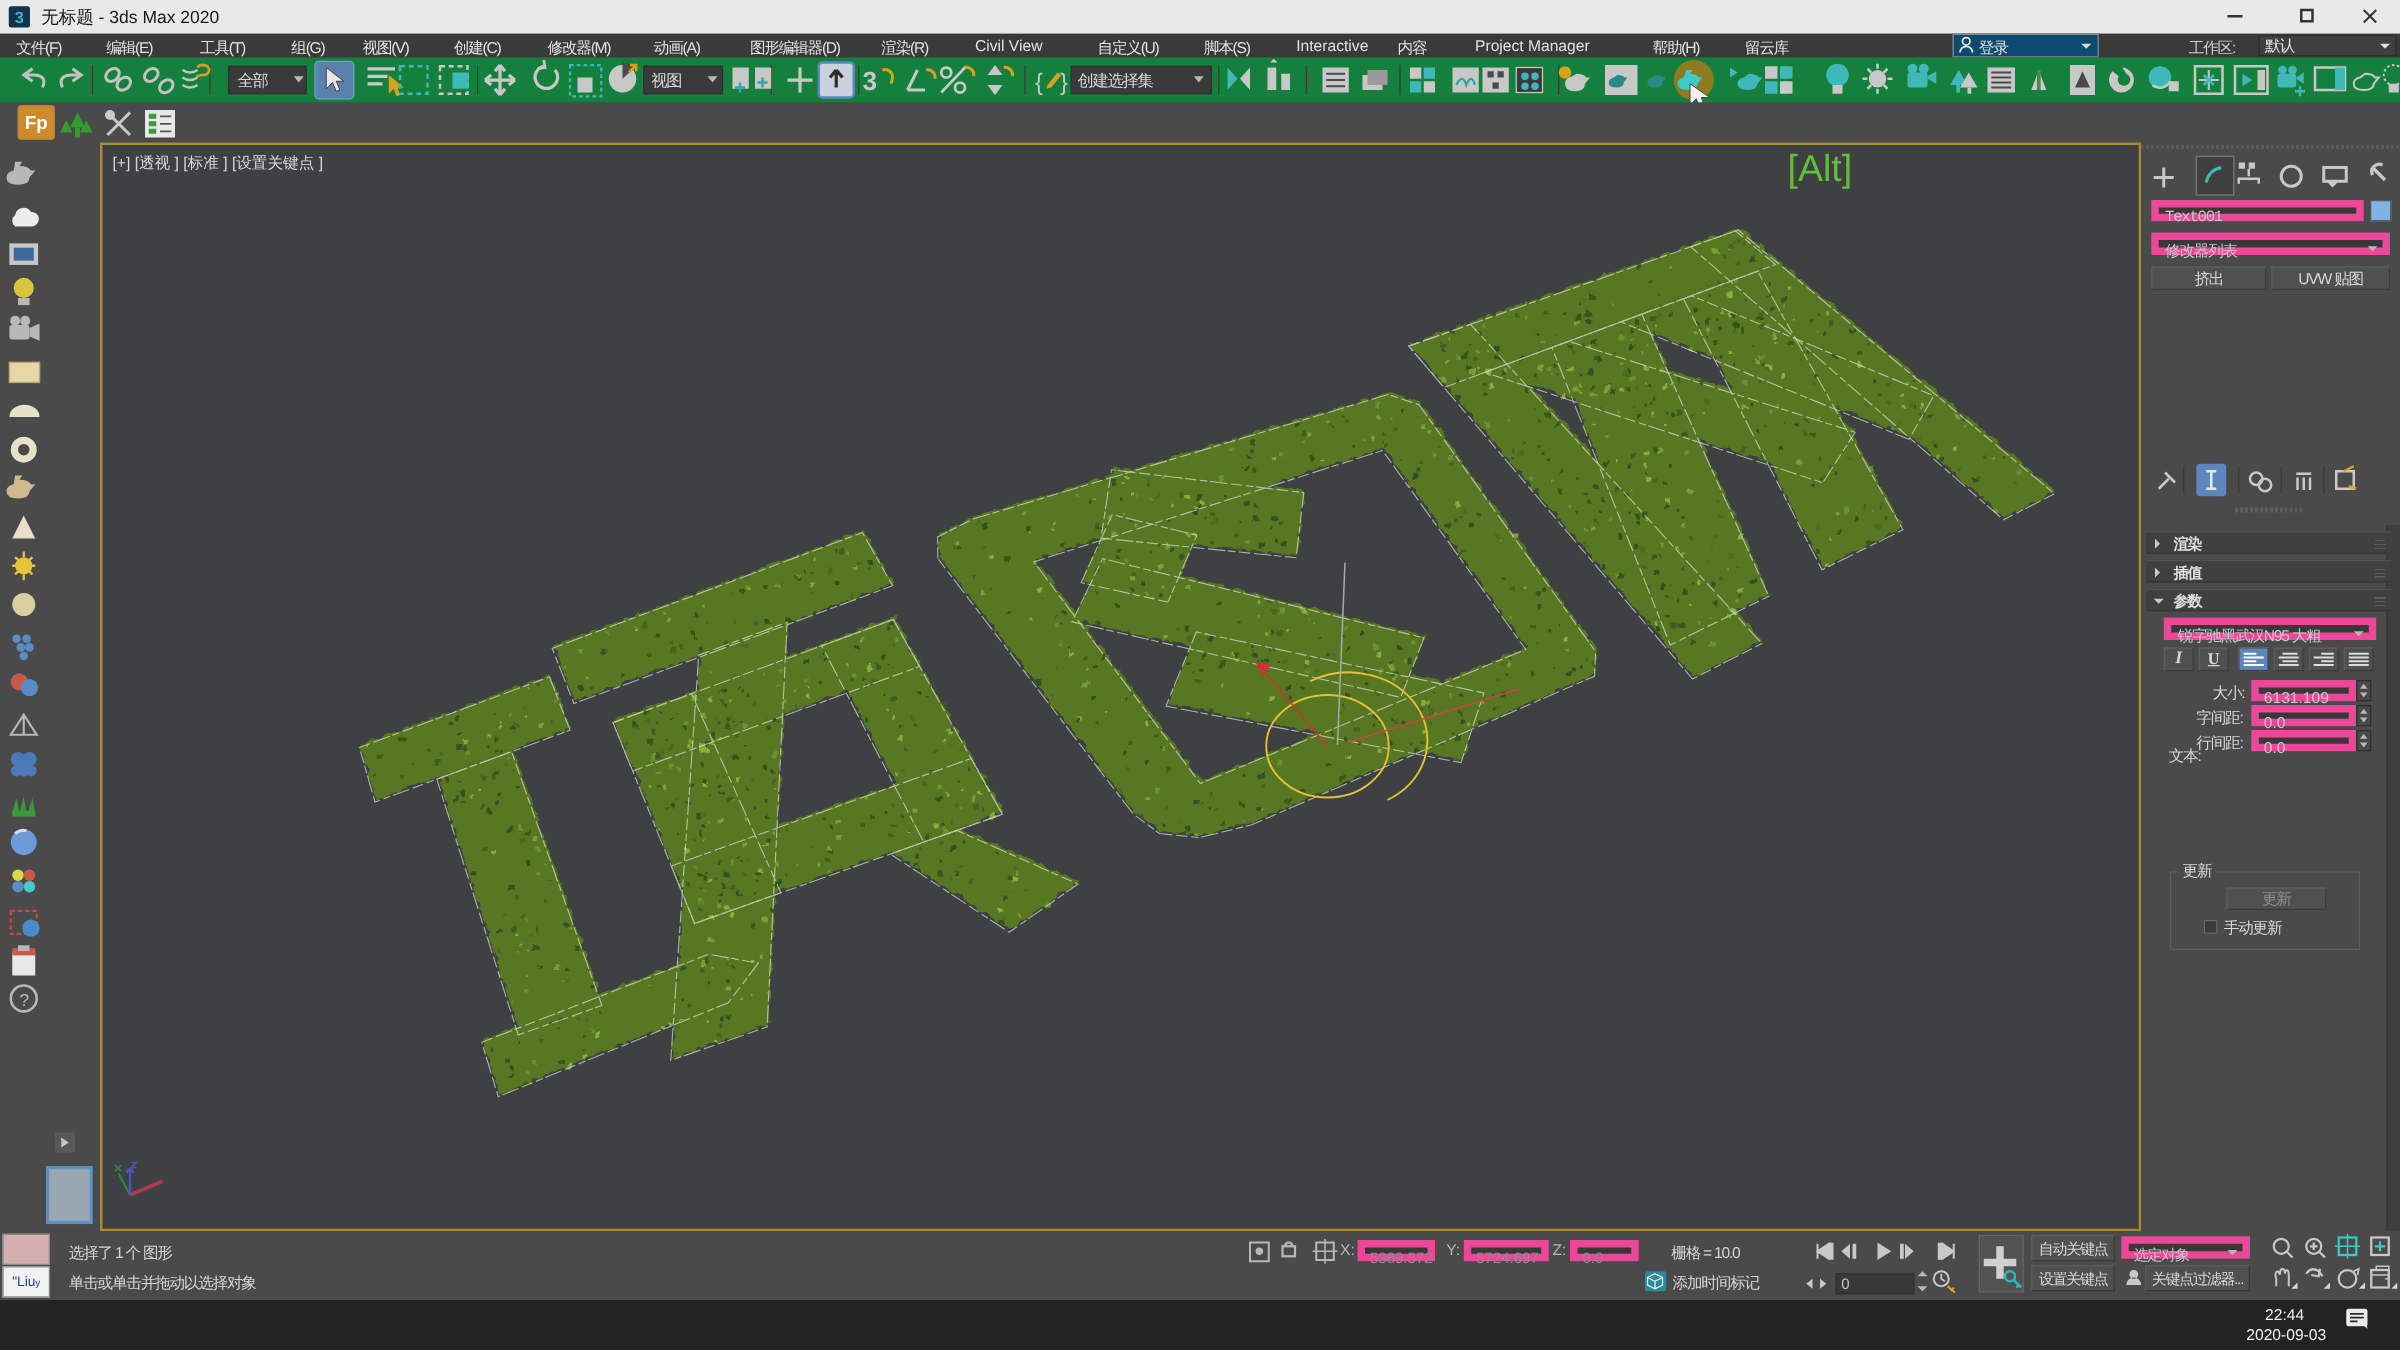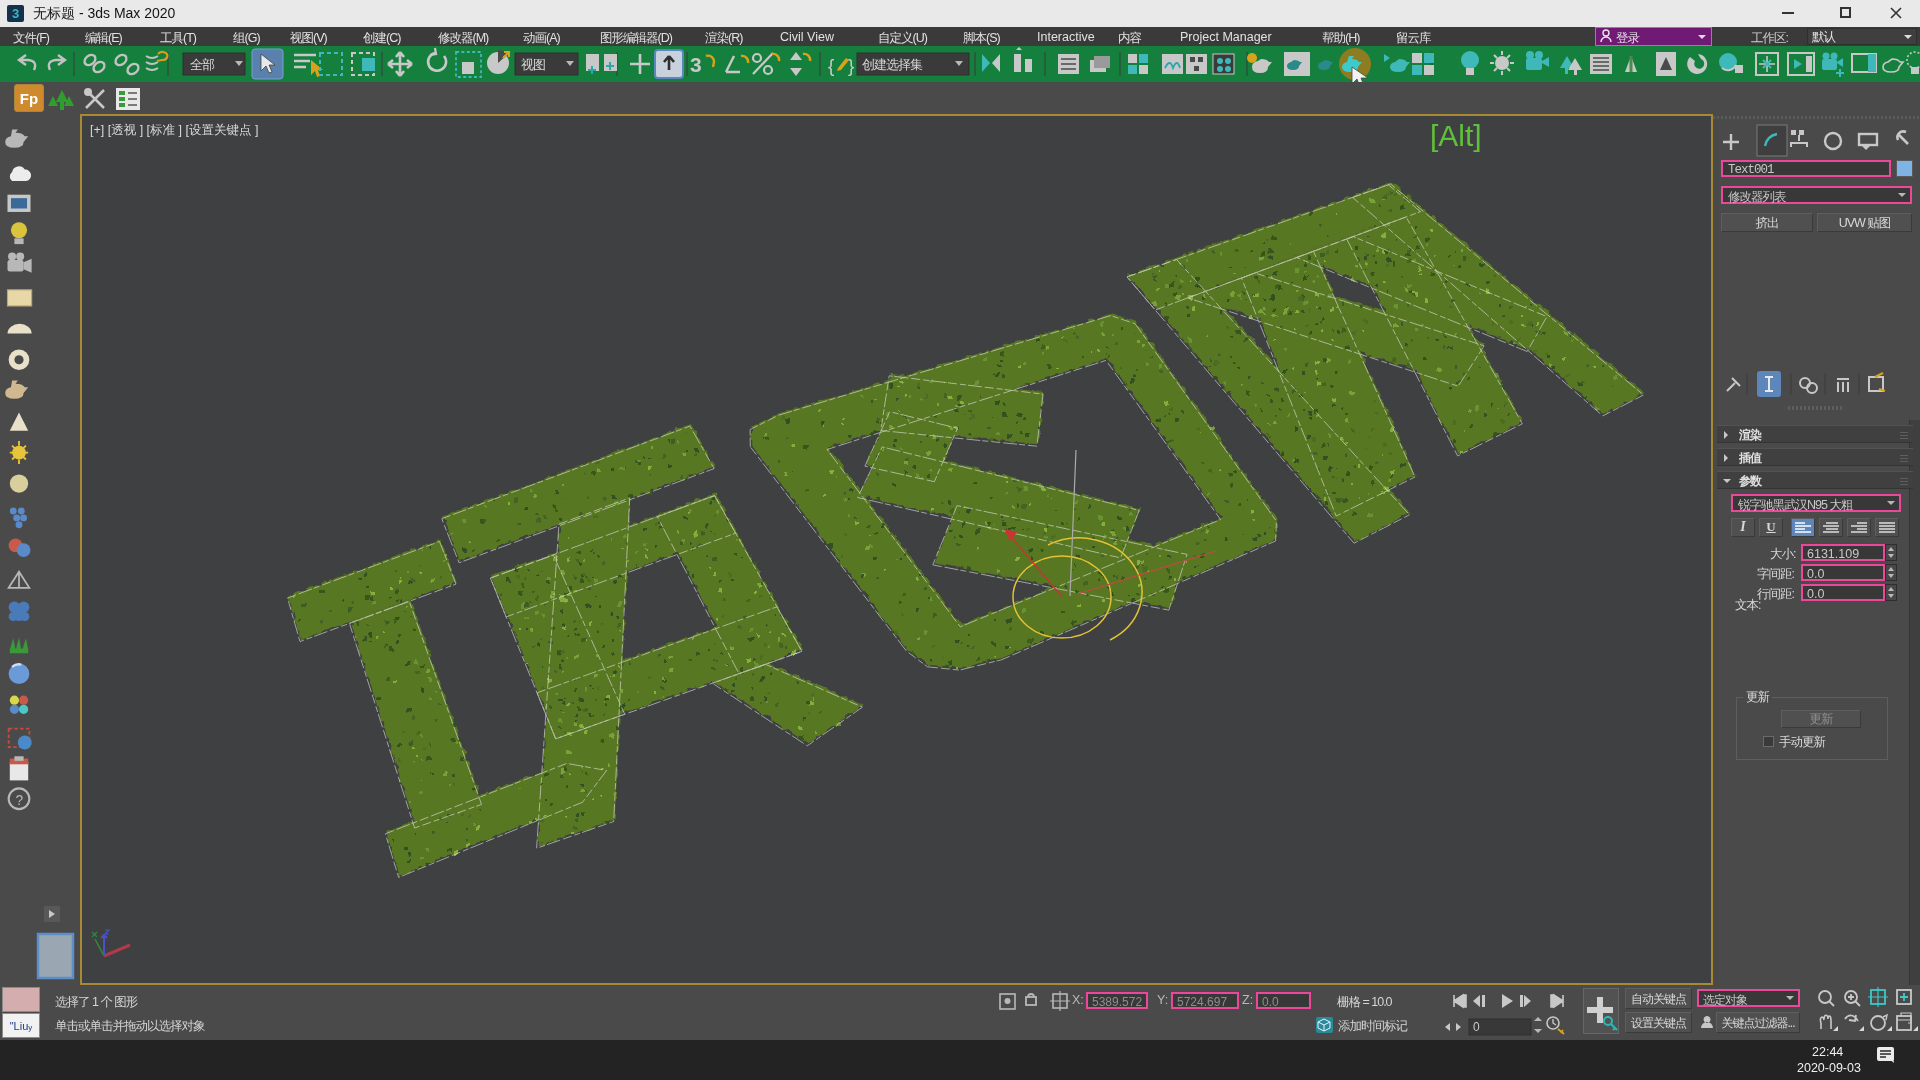--- a/index.html
+++ b/index.html
@@ -10,21 +10,21 @@
 .menuitem{position:absolute;top:3px;white-space:nowrap}
 #toolbar1{position:absolute;left:0;top:46px;width:1920px;height:36px;background:#15803d}
 #toolbar2{position:absolute;left:0;top:82px;width:1920px;height:32px;background:#4a4a4a}
 #viewport{position:absolute;left:80px;top:114px;width:1633px;height:871px;background:#3e4042;border:2px solid #a88a34}
 #vplabel{position:absolute;left:8px;top:6px;color:#d8d8d8;font-size:12.5px}
 #altlabel{position:absolute;left:1348px;top:3px;color:#5fc13a;font-size:30px}
 #leftbar{position:absolute;left:0;top:114px;width:80px;height:871px;background:#4a4a4a}
 #rightpanel{position:absolute;left:1713px;top:114px;width:207px;height:871px;background:#4a4a4a;color:#d8d8d8;font-size:12px}
 #statusbar{position:absolute;left:0;top:985px;width:1920px;height:55px;background:#4a4a4a;color:#d5d5d5;font-size:12.5px}
 #taskbar{position:absolute;left:0;top:1040px;width:1920px;height:40px;background:#232323;color:#f0f0f0;font-size:12.5px}
-.fld{position:absolute;background:#383838;border:2px solid #ec4899;color:#c8c8c8}
+.fld{position:absolute;background:#383838;border:6px solid #ec4899;color:#c8c8c8}
 .btn{position:absolute;background:#505050;border:1px solid #5e5e5e;border-bottom-color:#3a3a3a;border-right-color:#3a3a3a;color:#d8d8d8;text-align:center}
 .rollout{position:absolute;left:4px;width:196px;height:18px;background:#404040;border-top:1px solid #525252;border-bottom:1px solid #343434;font-weight:bold;color:#e0e0e0}
 .cjk{letter-spacing:-1px}
 </style>
 </head>
 <body>
 <div id="titlebar">
   <div class="abs" style="left:7px;top:5px;width:17px;height:17px;background:#14324c;border-radius:2px;color:#35b9c4;font-weight:bold;font-size:13px;text-align:center;line-height:17px">3</div>
   <div class="abs" style="left:33px;top:5px">无标题 - 3ds Max 2020</div>
   <div class="abs" style="left:1782px;top:12px;width:12px;height:2px;background:#333"></div>
@@ -45,21 +45,21 @@
   <span class="menuitem cjk" style="left:600px">图形编辑器(D)</span>
   <span class="menuitem cjk" style="left:705px">渲染(R)</span>
   <span class="menuitem" style="left:780px">Civil View</span>
   <span class="menuitem cjk" style="left:878px">自定义(U)</span>
   <span class="menuitem cjk" style="left:963px">脚本(S)</span>
   <span class="menuitem" style="left:1037px">Interactive</span>
   <span class="menuitem cjk" style="left:1118px">内容</span>
   <span class="menuitem" style="left:1180px">Project Manager</span>
   <span class="menuitem cjk" style="left:1322px">帮助(H)</span>
   <span class="menuitem cjk" style="left:1396px">留云库</span>
-  <span class="menuitem" style="left:1595px;top:0;width:117px;height:19px;background:#701a75;border:1px solid #8a8a8a">
+  <span class="menuitem" style="left:1562px;top:0;width:117px;height:19px;background:#0c4a6e;border:1px solid #8a8a8a">
     <svg width="14" height="15" style="vertical-align:-3px;margin-left:3px">
         <circle cx="7" cy="5" r="3" fill="none" stroke="#e8e8e8" stroke-width="1.4"></circle>
         <path d="M2 14 a5 5 0 0 1 10 0" fill="none" stroke="#e8e8e8" stroke-width="1.4"></path>
       </svg>
     <span class="cjk" style="position:absolute;left:20px;top:2px">登录</span>
     <span style="position:absolute;right:5px;top:7px;width:0;height:0;border:4px solid transparent;border-top-color:#ddd"></span>
   </span>
   <span class="menuitem cjk" style="left:1751px;color:#cfcfcf">工作区:</span>
   <span class="menuitem cjk" style="left:1807px;top:1px;width:110px;height:17px;background:#3f3f3f;border:1px solid #2e2e2e;padding-left:4px">默认<span style="position:absolute;right:4px;top:6px;width:0;height:0;border:4px solid transparent;border-top-color:#ddd"></span></span>
 </div>

